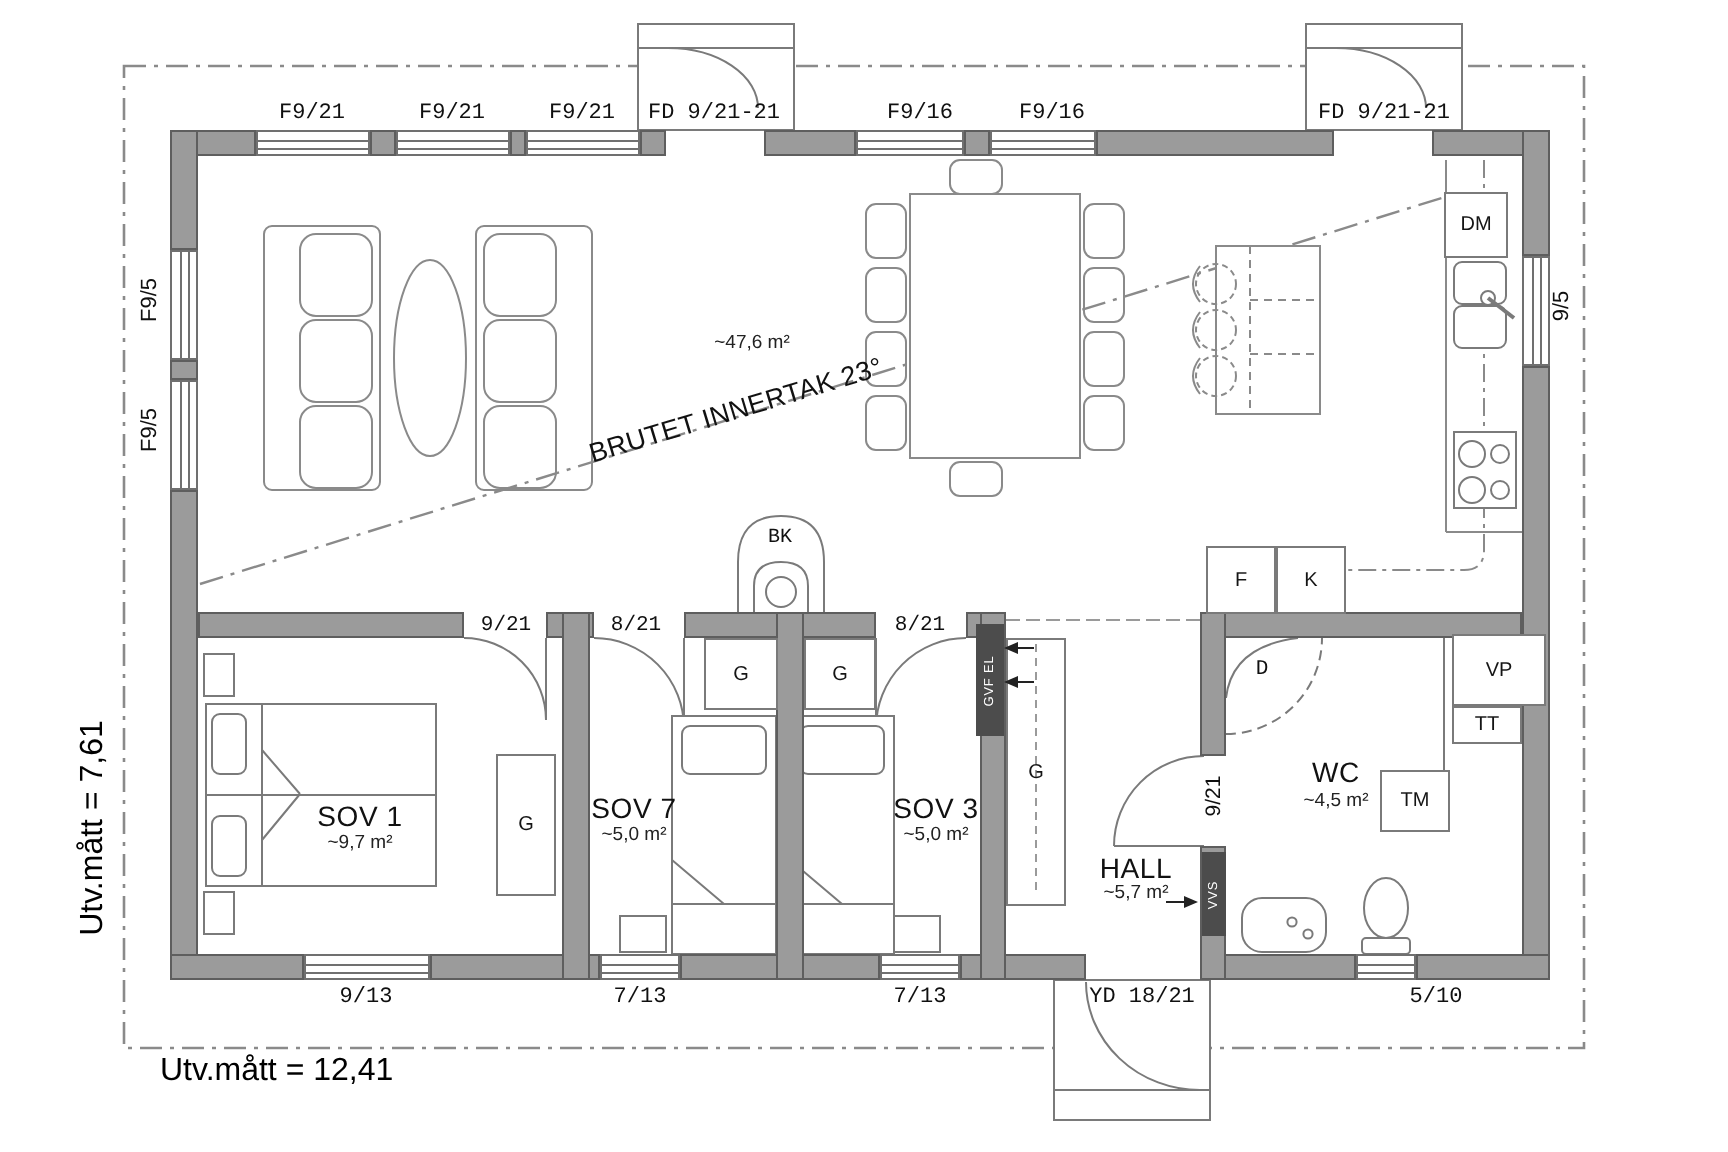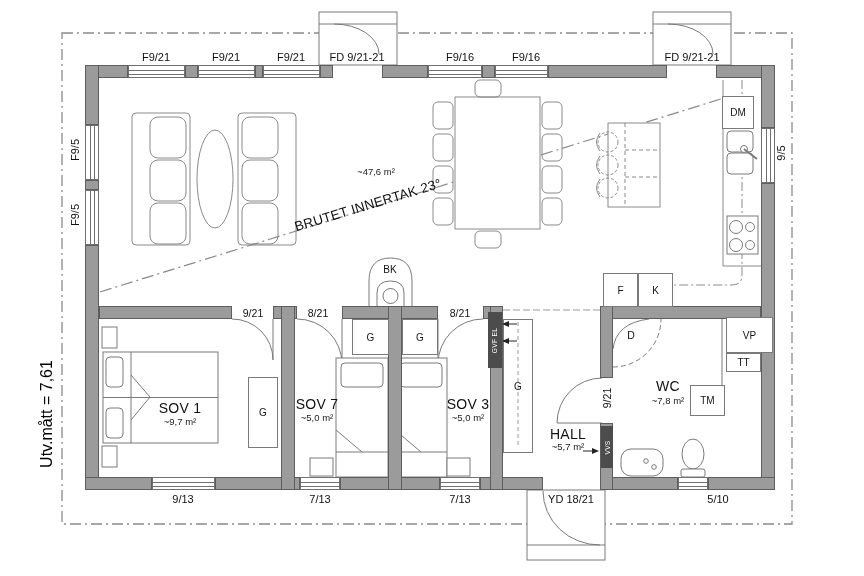--- a/index.html
+++ b/index.html
@@ -13,21 +13,21 @@
                 border-top:1px solid #707070;border-bottom:1px solid #707070;}
   .winv{position:absolute;width:14px;background:#fff;border:1px solid #707070;box-sizing:border-box;z-index:3;}
   .winv::before{content:"";position:absolute;top:0;bottom:0;left:4px;width:3px;
                 border-left:1px solid #707070;border-right:1px solid #707070;}
   .cab{position:absolute;background:#fff;border:1px solid #7a7a7a;box-sizing:border-box;z-index:2;
        display:flex;align-items:center;justify-content:center;font-size:10px;color:#151515;}
   .cab.t{background:transparent;}
   .shaft{position:absolute;background:#4c4c4c;z-index:4;display:flex;align-items:center;justify-content:center;}
   .shaft span{transform:rotate(-90deg);color:#fff;font-size:6.5px;letter-spacing:.4px;white-space:nowrap;}
   .lbl{position:absolute;font-size:11px;line-height:1.1;white-space:nowrap;z-index:6;color:#101010;}
-  .c{transform:translateX(-50%);}
+  .c{transform:translateX(-50%);font-family:Liberation Mono, monospace;}
   .gaplbl{font-size:10.5px;}
   .vlbl{position:absolute;z-index:6;font-size:11px;text-align:center;transform:rotate(-90deg);
         transform-origin:center;white-space:nowrap;color:#101010;}
   .room-name{position:absolute;z-index:6;font-size:14px;letter-spacing:.3px;transform:translateX(-50%);white-space:nowrap;}
   .room-name.big{font-size:14.5px;}
   .room-area{position:absolute;z-index:6;font-size:9.5px;transform:translateX(-50%);white-space:nowrap;color:#222;}
   .dim{position:absolute;z-index:6;font-size:16px;color:#000;white-space:nowrap;}
   .dim.v{transform:rotate(-90deg);transform-origin:center;text-align:center;}
   .diag{position:absolute;z-index:6;font-size:13.5px;letter-spacing:.2px;white-space:nowrap;
         transform:translate(-50%,-50%) rotate(-16.8deg);}
@@ -320,22 +320,23 @@
   <div class="room-area" style="left:376px;top:166px">~47,6 m²</div>
   <div class="room-name" style="left:180px;top:400px">SOV 1</div>
   <div class="room-area" style="left:180px;top:416px">~9,7 m²</div>
   <div class="room-name" style="left:317px;top:396px">SOV 7</div>
   <div class="room-area" style="left:317px;top:412px">~5,0 m²</div>
   <div class="room-name" style="left:468px;top:396px">SOV 3</div>
   <div class="room-area" style="left:468px;top:412px">~5,0 m²</div>
   <div class="room-name" style="left:568px;top:426px">HALL</div>
   <div class="room-area" style="left:568px;top:441px">~5,7 m²</div>
   <div class="room-name" style="left:668px;top:378px">WC</div>
-  <div class="room-area" style="left:668px;top:395px">~7,8 m²</div>
+  <div class="room-area" style="left:668px;top:395px">~4,5 m²</div>
 
   <div class="lbl c" style="left:390px;top:264px;font-size:10px">BK</div>
   <div class="lbl c" style="left:631px;top:330px;font-size:10.5px">D</div>
 
   <div class="diag" style="left:368px;top:205px">BRUTET INNERTAK 23°</div>
 
+  <div class="dim" style="left:80px;top:527px">Utv.mått = 12,41</div>
   <div class="dim v" style="left:-28px;top:405px;width:150px;text-align:center">Utv.mått = 7,61</div>
 
 </div>
 
 </body></html>

